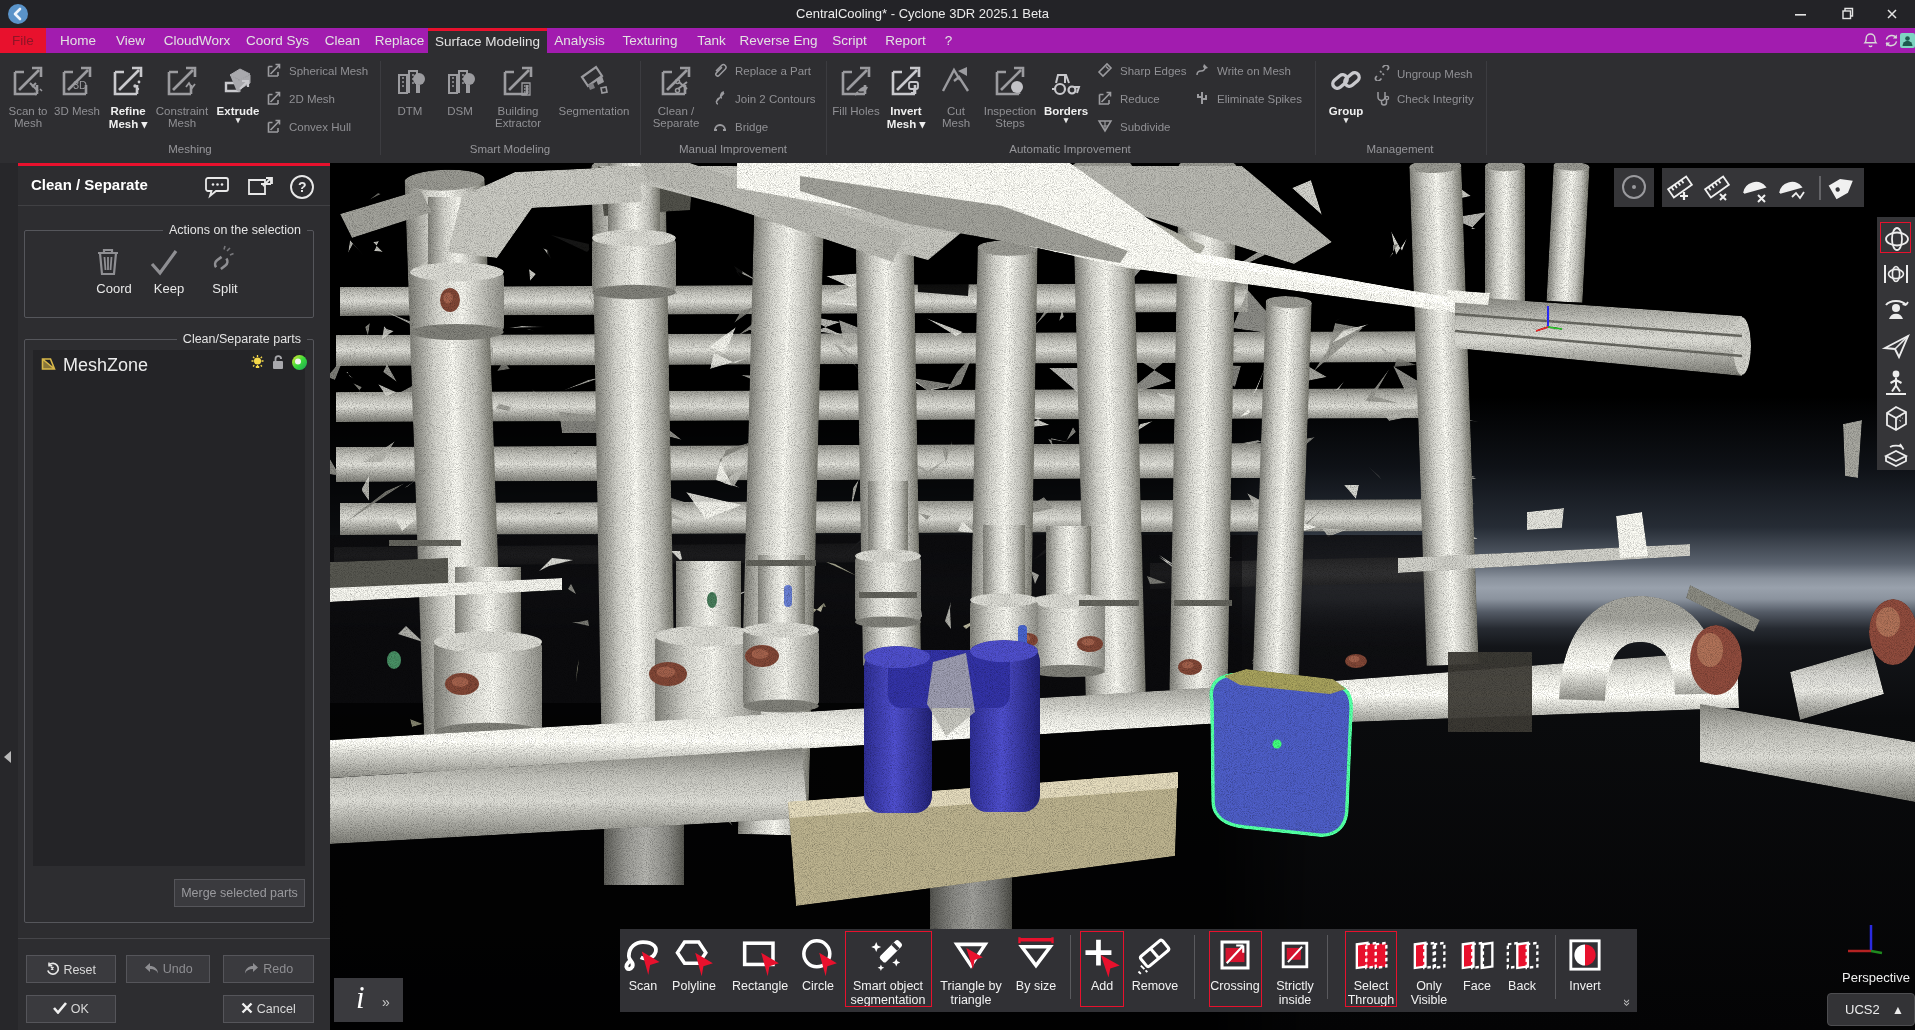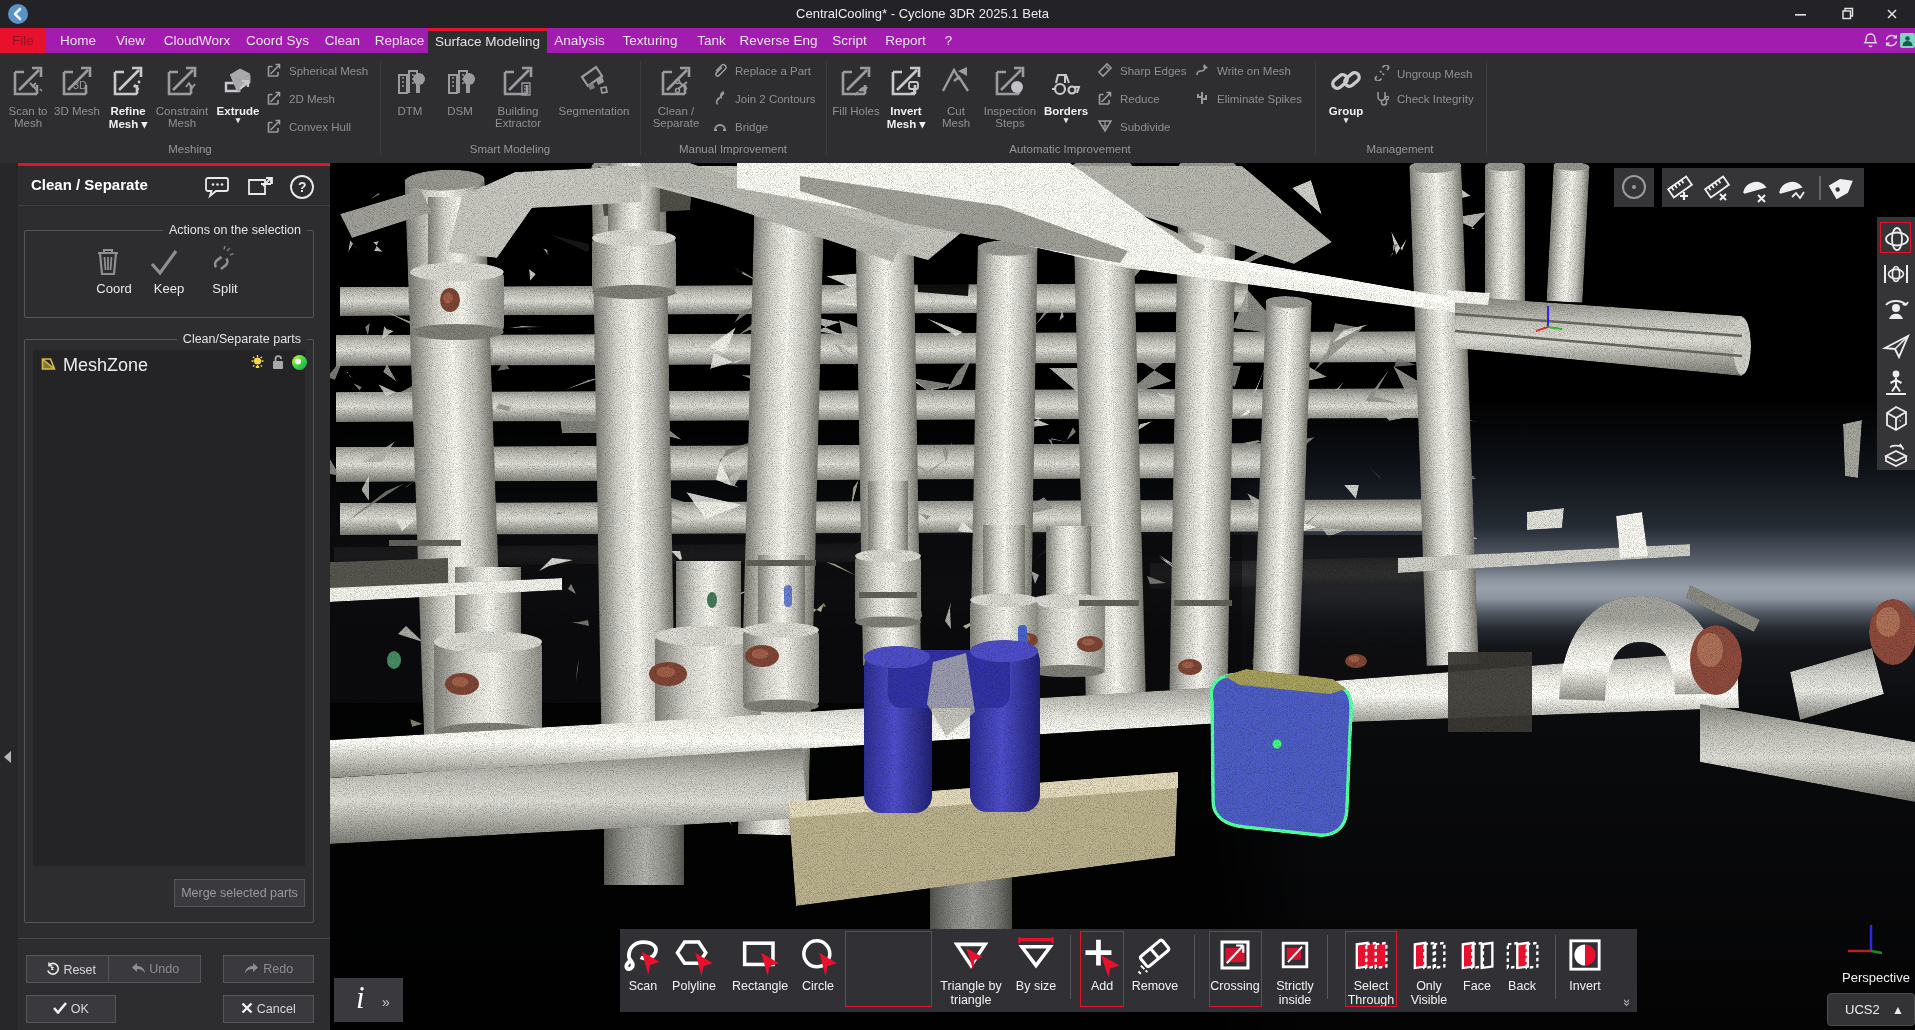--- a/index.html
+++ b/index.html
@@ -387,21 +387,21 @@
         </svg>
 </div>
 <button class="pbtn" style="left:149px;top:533px;width:131px;height:28px;color:#9a9a9e">Merge selected parts</button>
 </fieldset>
     <div style="position:absolute;left:0;top:772px;width:312px;border-top:1px solid #454549"></div>
 <button class="pbtn" style="left:8px;top:789px;width:90px;height:28px"><svg width="14" height="14" viewBox="0 0 14 14" style="vertical-align:-2px">
         <path d="M3 3 A5.4 5.4 0 1 1 1.8 8.5" fill="none" stroke="#e8e8e8" stroke-width="1.7"></path>
         <path d="M3 0.5 v3.3 h3.3" fill="none" stroke="#e8e8e8" stroke-width="1.5"></path>
         <path d="M5 5 l2.5 2.5 M7.5 5 L5 7.5" stroke="#e8e8e8" stroke-width="1.4"></path>
       </svg> Reset</button>
-<button class="pbtn dis" style="left:90px;top:789px;width:93px;height:28px"><svg width="16" height="13" viewBox="0 0 16 13" style="vertical-align:-2px">
+<button class="pbtn dis" style="left:108px;top:789px;width:84px;height:28px"><svg width="16" height="13" viewBox="0 0 16 13" style="vertical-align:-2px">
         <path d="M7 1 L2 5.5 L7 10 V7 c4 0 7 1.5 8 4.5 0 -5 -4 -7.5 -8 -7.5 z" fill="#8e8e92"></path>
       </svg> Undo</button>
 <button class="pbtn dis" style="left:205px;top:789px;width:91px;height:28px"><svg width="16" height="13" viewBox="0 0 16 13" style="vertical-align:-2px">
         <path d="M9 1 l5 4.5 L9 10 V7 c-4 0 -7 1.5 -8 4.5 0 -5 4 -7.5 8 -7.5 z" fill="#8e8e92"></path>
       </svg> Redo</button>
 <button class="pbtn" style="left:8px;top:829px;width:90px;height:28px"><svg width="14" height="12" viewBox="0 0 14 12" style="vertical-align:-1px">
         <path d="M1 6 L5 10.5 L13 1" fill="none" stroke="#f0f0f0" stroke-width="2.6"></path>
       </svg> OK</button>
 <button class="pbtn" style="left:205px;top:829px;width:91px;height:28px"><svg width="12" height="12" viewBox="0 0 12 12" style="vertical-align:-1px">
         <path d="M1.5 1.5 L10.5 10.5 M10.5 1.5 L1.5 10.5" stroke="#f0f0f0" stroke-width="2.4"></path>
@@ -992,20 +992,35 @@
         </svg></span>
       <div style="line-height:14px">Rectangle</div>
     </div>
     <div class="btool" style="left:170px;width:56px">
       <span class="ic"><svg width="40" height="38" viewBox="0 0 40 38">
           <circle cx="19" cy="18" r="11" fill="none" stroke="#fff" stroke-width="3"></circle>
           <path d="M21 17 L36 26 L28 28.5 L26.5 37 Z" fill="#e8112d"></path>
         </svg></span>
       <div style="line-height:14px">Circle</div>
     </div>
+    <div class="btool" style="left:220px;width:96px">
+      <span class="ic"><svg width="40" height="38" viewBox="0 0 40 38">
+          <g transform="rotate(45 20 19)">
+            <rect x="16" y="4" width="7" height="22" rx="2" fill="#fff"></rect>
+            <rect x="16" y="8" width="7" height="3" fill="#35353a"></rect>
+          </g>
+          <g fill="#fff">
+            <path d="M10 8 l1.2 3 3 1.2 -3 1.2 -1.2 3 -1.2 -3 -3 -1.2 3 -1.2 z"></path>
+            <path d="M27 22 l1 2.4 2.4 1 -2.4 1 -1 2.4 -1 -2.4 -2.4 -1 2.4 -1 z"></path>
+            <path d="M14 27 l0.8 2 2 0.8 -2 0.8 -0.8 2 -0.8 -2 -2 -0.8 2 -0.8 z"></path>
+          </g>
+        </svg></span>
+      <div style="line-height:14px">Smart object</div>
+      <div style="line-height:14px">segmentation</div>
+    </div>
     <div class="btool" style="left:311px;width:80px">
       <span class="ic"><svg width="40" height="38" viewBox="0 0 40 38">
           <path d="M8 10 h24 l-12 18 z" fill="none" stroke="#fff" stroke-width="3"></path>
           <path d="M16 13 L30 21 L23 23.2 L21.6 31 Z" fill="#e8112d"></path>
         </svg></span>
       <div style="line-height:14px">Triangle by</div>
       <div style="line-height:14px">triangle</div>
     </div>
     <div class="btool" style="left:388px;width:56px">
       <span class="ic"><svg width="40" height="38" viewBox="0 0 40 38">

